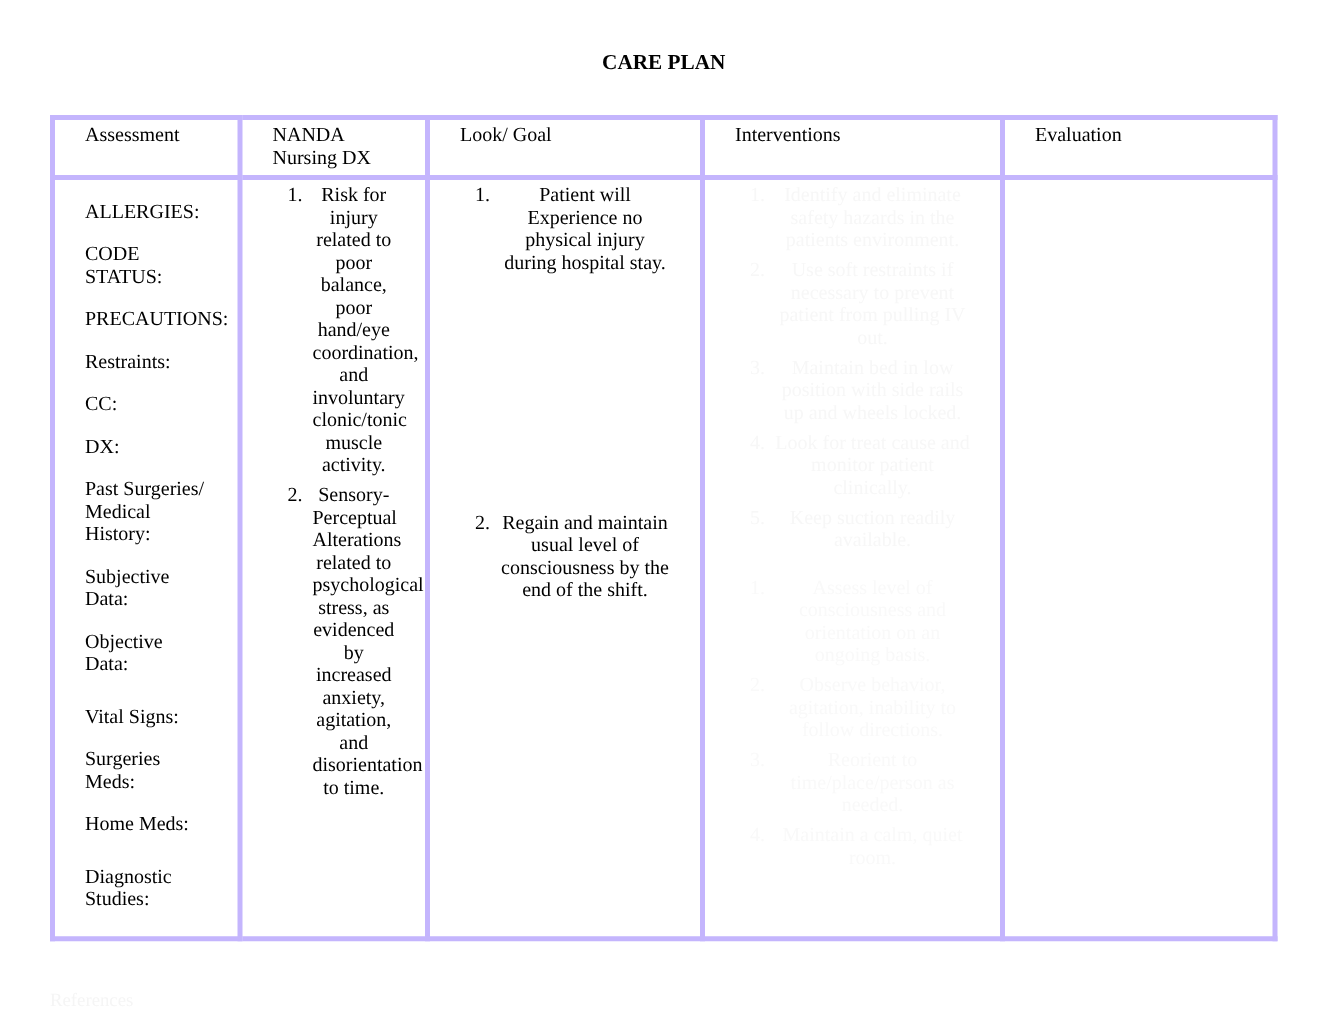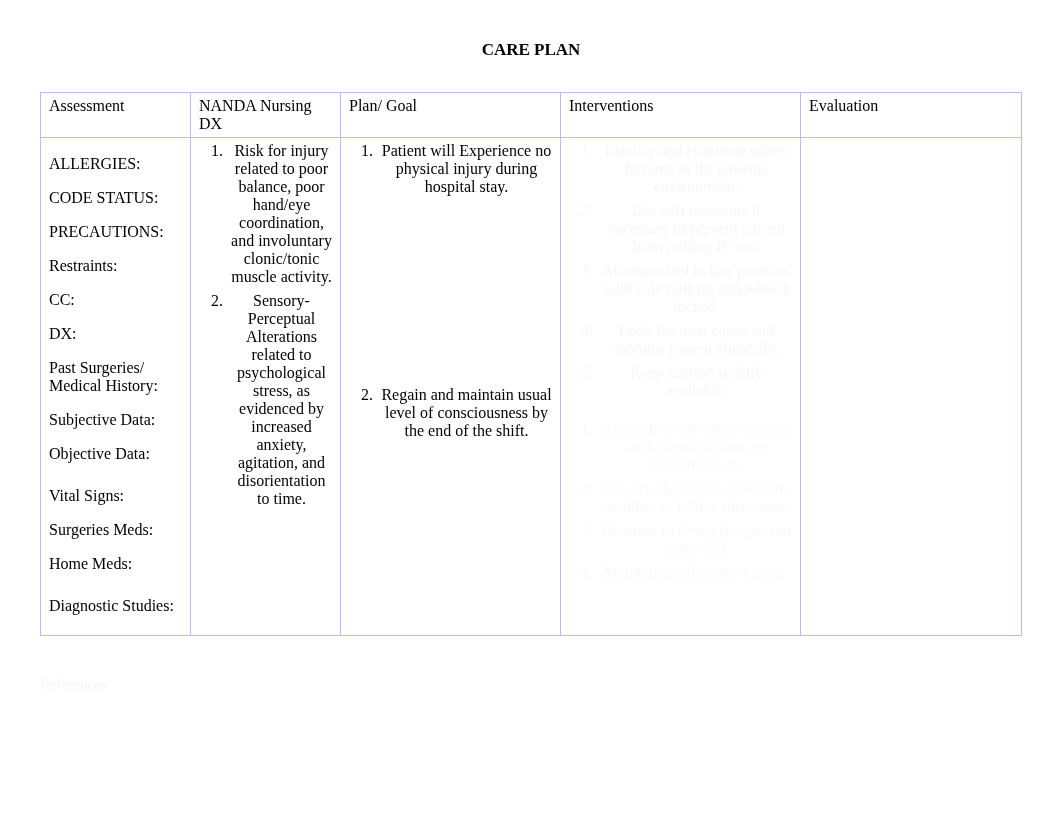--- a/index.html
+++ b/index.html
@@ -22,23 +22,23 @@
       font-size: 17px;
       margin-bottom: 32px;
     }
     table.care-plan {
       width: 100%;
       border-collapse: collapse;
       table-layout: fixed;
     }
     table.care-plan th,
     table.care-plan td {
-      border: 1px solid #c4b5fd;
+      border: 4px solid #c4b5fd;
       vertical-align: top;
-      padding: 4px 8px;
+      padding: 4px 24px;
       text-align: left;
       font-weight: normal;
     }
     table.care-plan th {
       font-weight: normal;
     }
     .col-assessment { width: 150px; }
     .col-nanda { width: 150px; }
     .col-plan { width: 220px; }
     .col-interventions { width: 240px; }
@@ -87,21 +87,21 @@
     <col class="col-assessment">
     <col class="col-nanda">
     <col class="col-plan">
     <col class="col-interventions">
     <col class="col-evaluation">
   </colgroup>
   <thead>
     <tr>
       <th class="header-cell"><span class="bold-first">Assessment</span></th>
       <th class="header-cell">NANDA Nursing DX</th>
-      <th class="header-cell">Plan/ Goal</th>
+      <th class="header-cell">Look/ Goal</th>
       <th class="header-cell">Interventions</th>
       <th class="header-cell">Evaluation</th>
     </tr>
   </thead>
   <tbody>
     <tr>
       <td>
         <div class="assessment-list">
           <p>ALLERGIES:</p>
           <p>CODE STATUS:</p>

